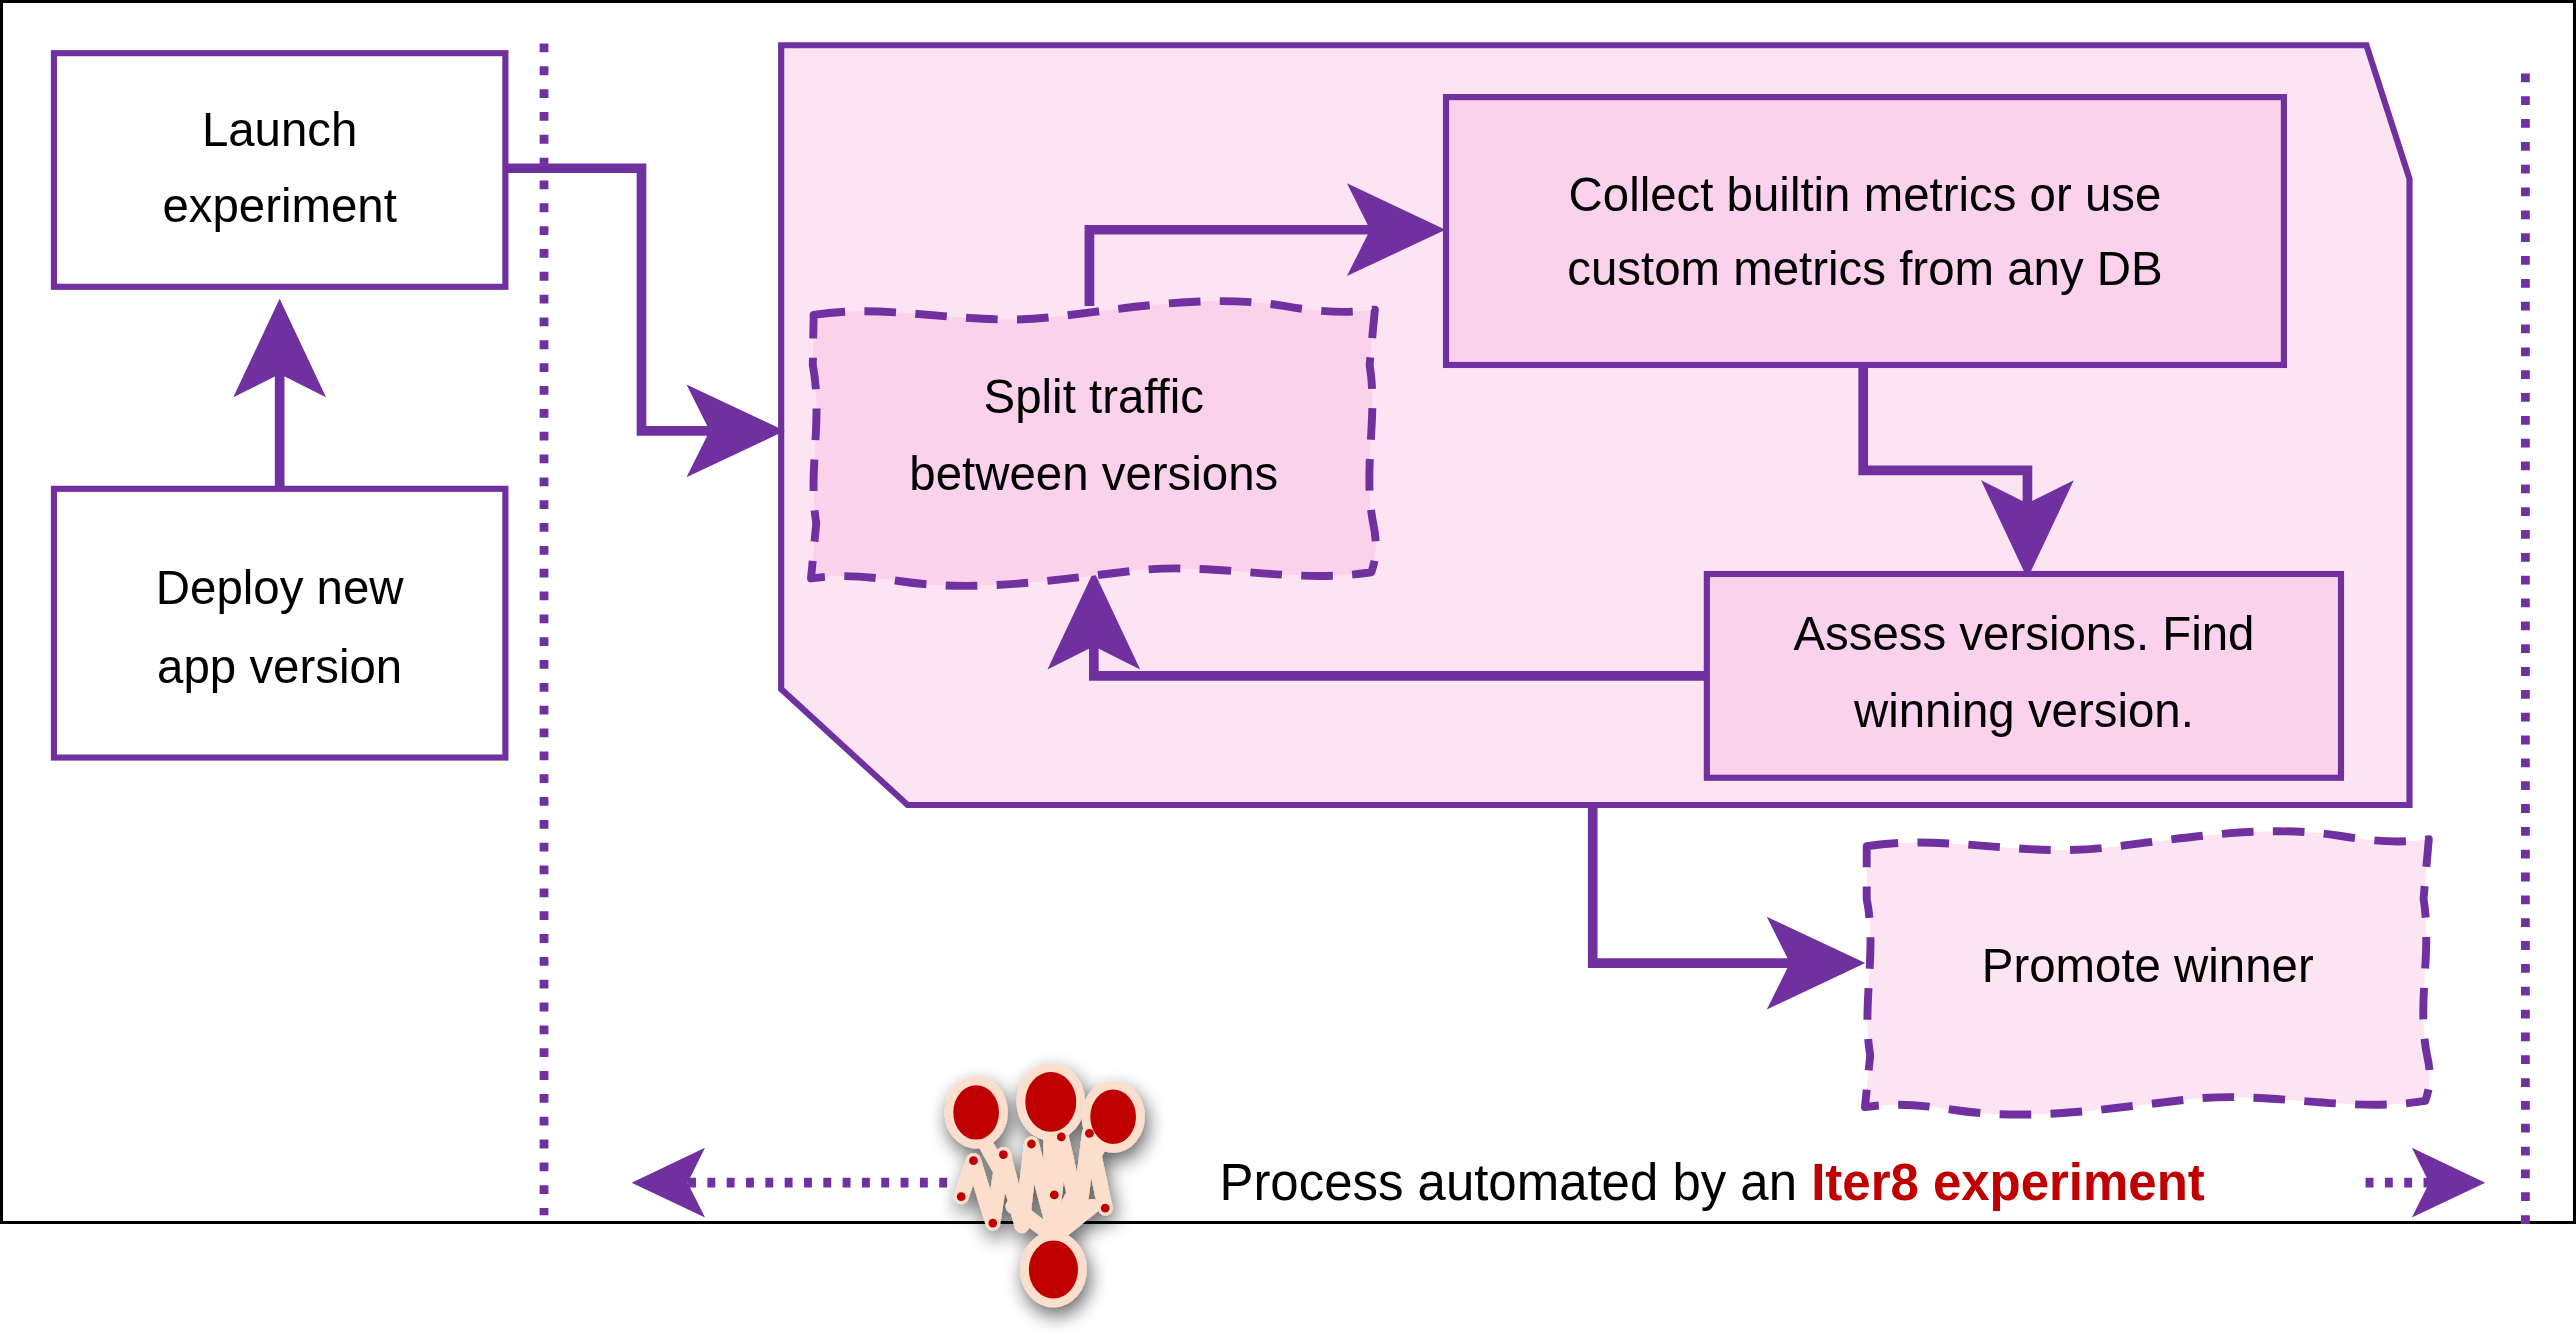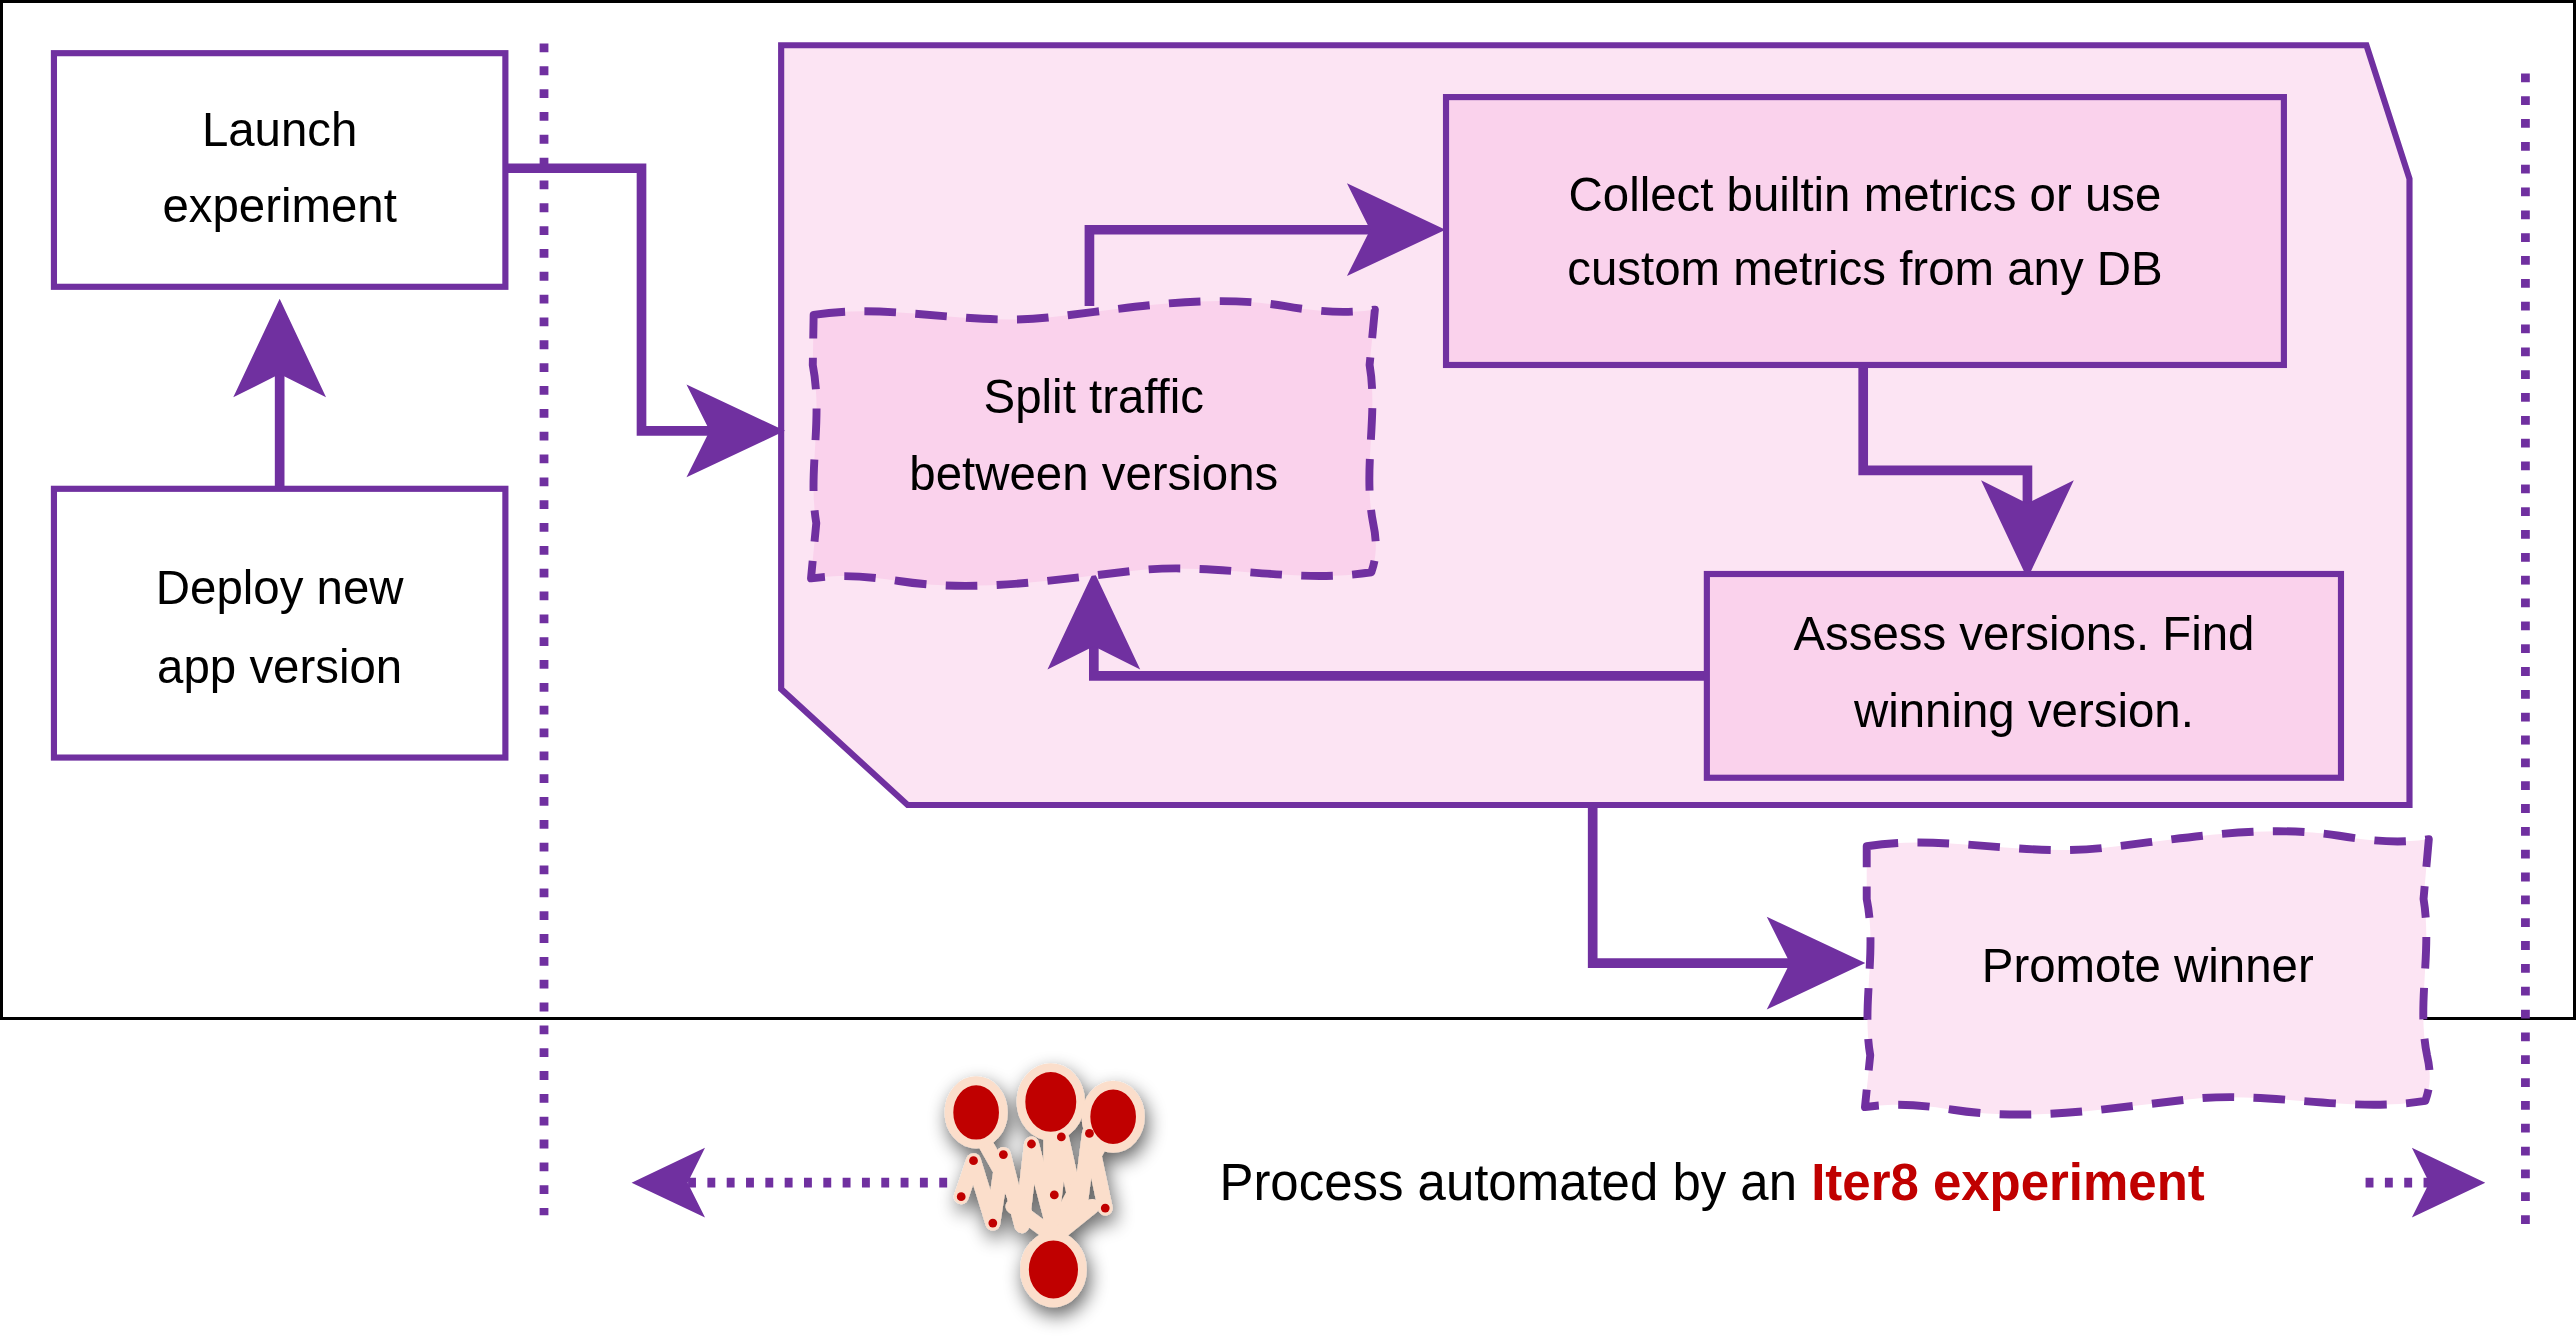--- a/index.html
+++ b/index.html
@@ -9,21 +9,21 @@
   }
   body {
     width: 2576px;
     height: 1344px;
     font-family: "Liberation Sans", sans-serif;
     overflow: hidden;
   }
   #stage {
     position: relative;
     width: 2576px;
-    height: 1020px;
+    height: 1224px;
     background: #ffffff;
     box-sizing: border-box;
     border: 3.5px solid #000000;
   }
   #diagram {
     position: absolute;
     left: 0;
     top: 0;
     width: 2576px;
     height: 1344px;

